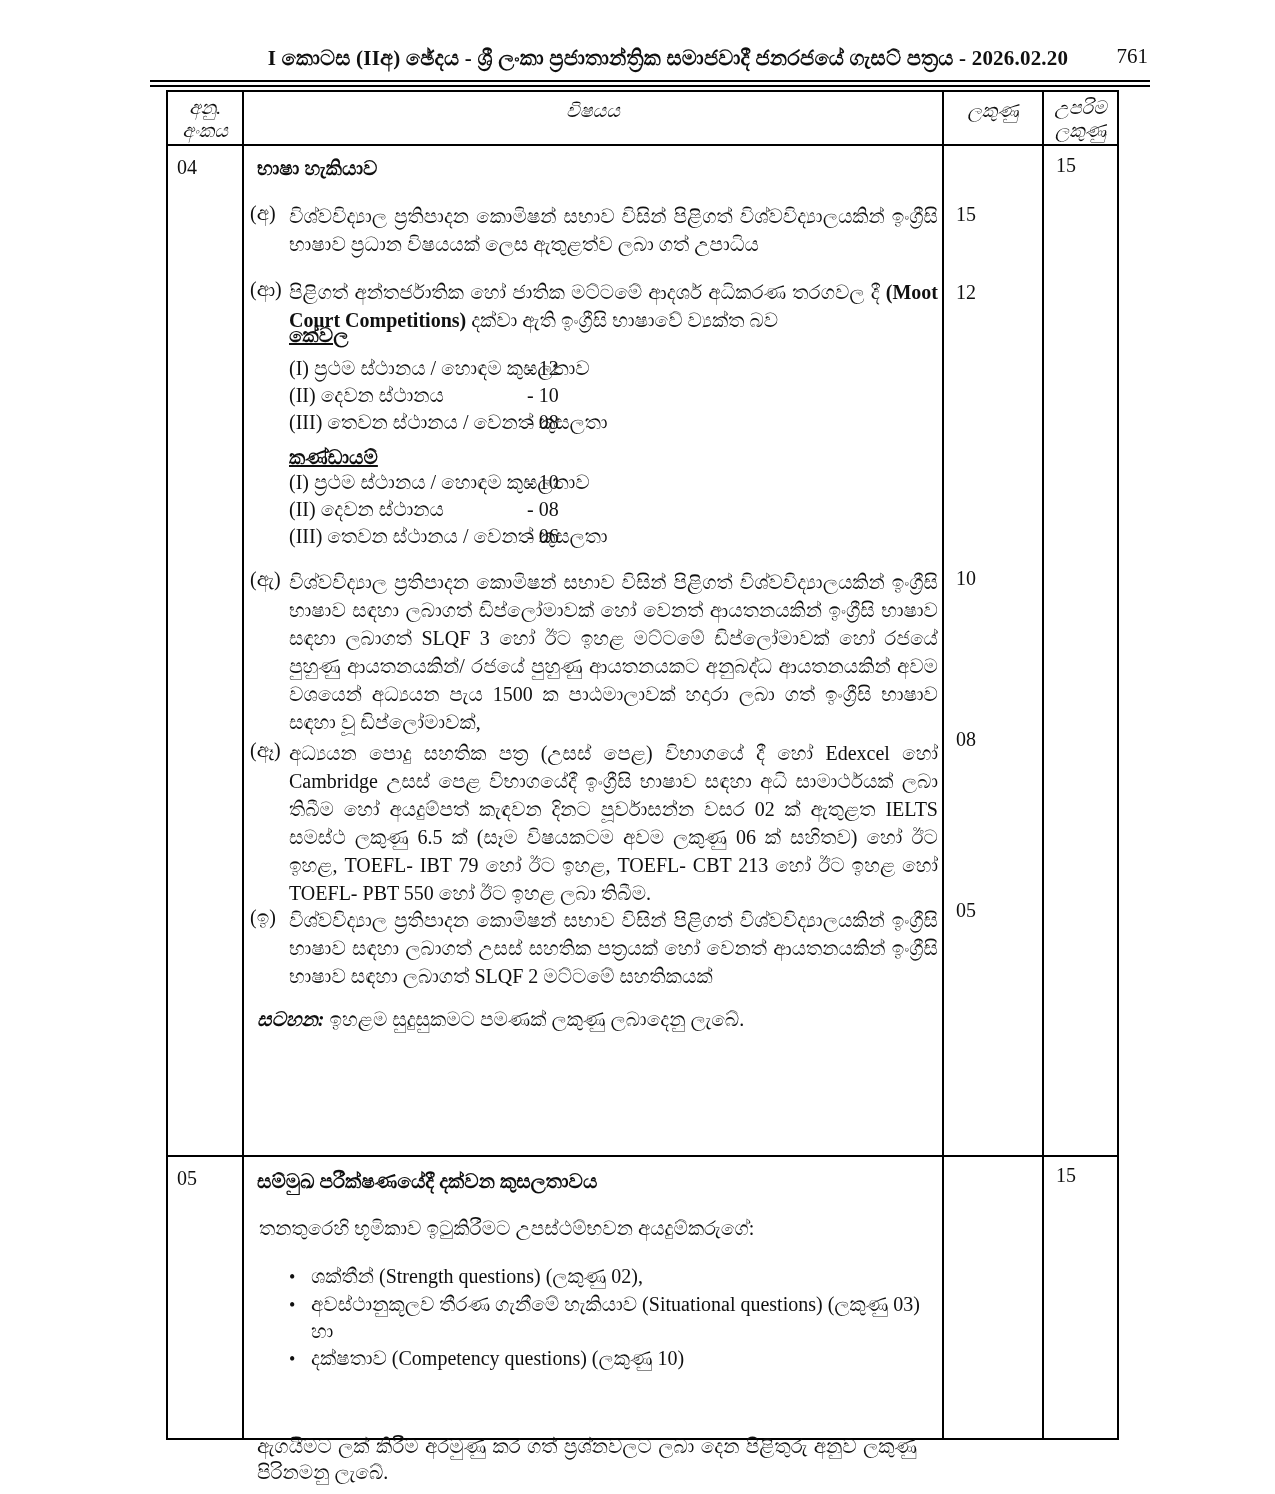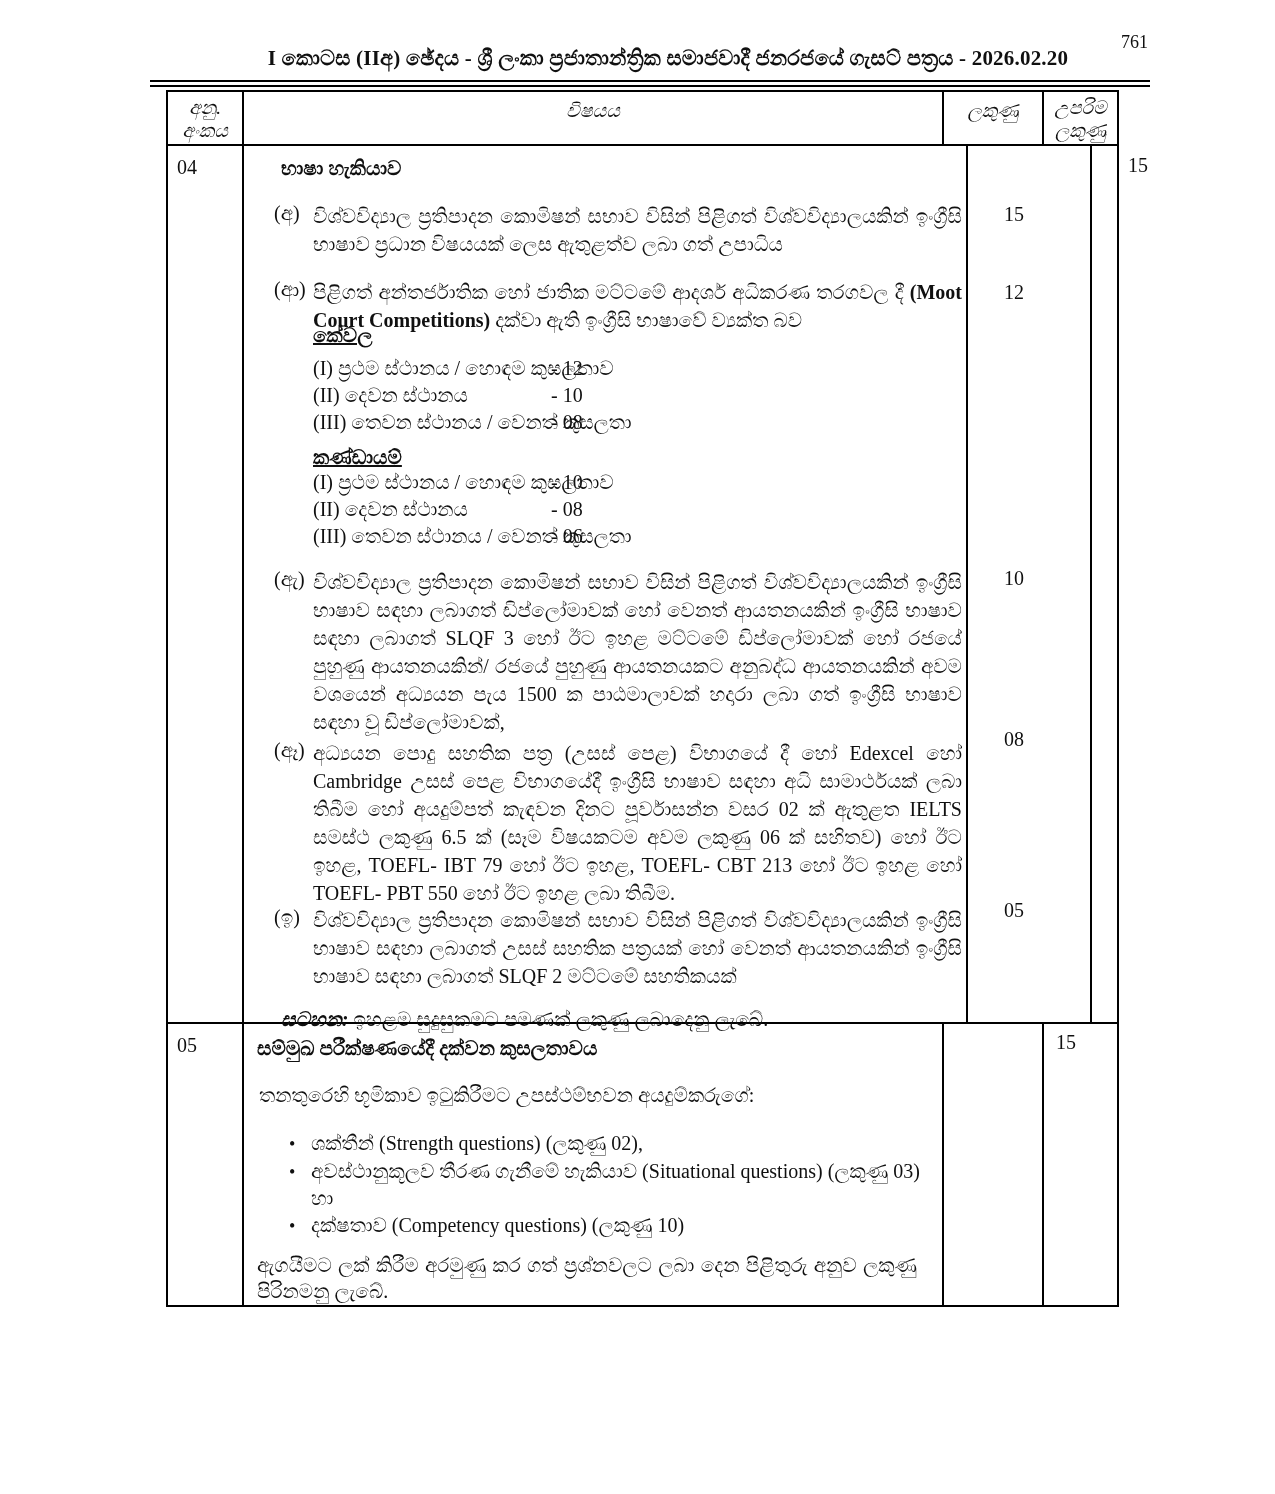--- a/index.html
+++ b/index.html
@@ -9,21 +9,21 @@
     background: #ffffff; color: #101010;
     font-family: "Liberation Serif", "DejaVu Serif", serif;
   }
   .page { position: relative; width: 1275px; height: 1494px; overflow: hidden; background: #fff; }
 
   
   .header-title {
     position: absolute; top: 46px; left: 168px; width: 1000px;
     text-align: center; font-weight: bold; font-size: 21px; letter-spacing: .2px;
   }
-  .page-number { position: absolute; top: 32px; left: 1080px; width: 68px; text-align: right; font-size: 18px; }
+  .page-number { position: absolute; top: 44px; left: 1080px; width: 68px; text-align: right; font-size: 21px; }
   .double-rule {
     position: absolute; top: 80px; left: 150px; width: 1000px; height: 7px;
     border-top: 2.5px solid #000; border-bottom: 2px solid #000;
   }
 
   
   .gztable { position: absolute; top: 90px; left: 166px; width: 953px; border: 2px solid #000; }
   .trow { display: flex; border-bottom: 2px solid #000; }
   .trow:last-child { border-bottom: none; }
   .cell { border-right: 2px solid #000; position: relative; }
@@ -32,21 +32,21 @@
   .c2 { width: 700px; }
   .c3 { width: 100px; }
   .c4 { flex: 1; }
 
   .thead-row { height: 54px; font-style: italic; font-size: 19px; }
   .thead-row .c1 { text-align: center; padding-top: 4px; line-height: 23px; }
   .thead-row .c2 { text-align: center; padding-top: 8px; }
   .thead-row .c3 { text-align: center; padding-top: 8px; }
   .thead-row .c4 { text-align: center; padding-top: 4px; line-height: 23px; }
 
-  .row04 { height: 878px; gap: 24px; }
+  .row04 { height: 1011px; }
   .row05 { height: 281px; }
 
   .serial { font-size: 20px; padding: 10px 0 0 9px; }
   .subject { font-size: 20px; }
   .abs { position: absolute; }
 
   .row-title { left: 13px; font-weight: bold; white-space: nowrap; }
 
   .item { left: 6px; width: 688px; display: flex; }
   .ilabel { width: 39px; flex: none; }
@@ -61,21 +61,21 @@
 
   .note { left: 13px; width: 670px; line-height: 27px; }
   .note-prefix { font-weight: bold; font-style: italic; }
 
   .intro { left: 15px; width: 675px; line-height: 27px; }
   .bullets { left: 45px; width: 640px; }
   .bullet-item { display: flex; line-height: 27px; }
   .bullet-dot { width: 22px; flex: none; }
   .bullet-dot::before { content: "\2022"; font-size: 18px; }
   .bullet-text { width: 618px; }
-  .closing { left: 13px; width: 660px; text-align: justify; line-height: 26px; }
+  .closing { left: 13px; width: 660px; text-align: justify; line-height: 26px; margin-top: 48px; }
 
   .mark { position: absolute; left: 12px; font-size: 20px; }
   .maxmark { position: absolute; left: 12px; font-size: 20px; }
 </style>
 </head>
 <body>
 
 <div class="page">
 
   <div class="header-title">I කොටස (IIඅ) ඡේදය - ශ්‍රී ලංකා ප්‍රජාතාන්ත්‍රික සමාජවාදී ජනරජයේ ගැසට් පත්‍රය - 2026.02.20</div>

